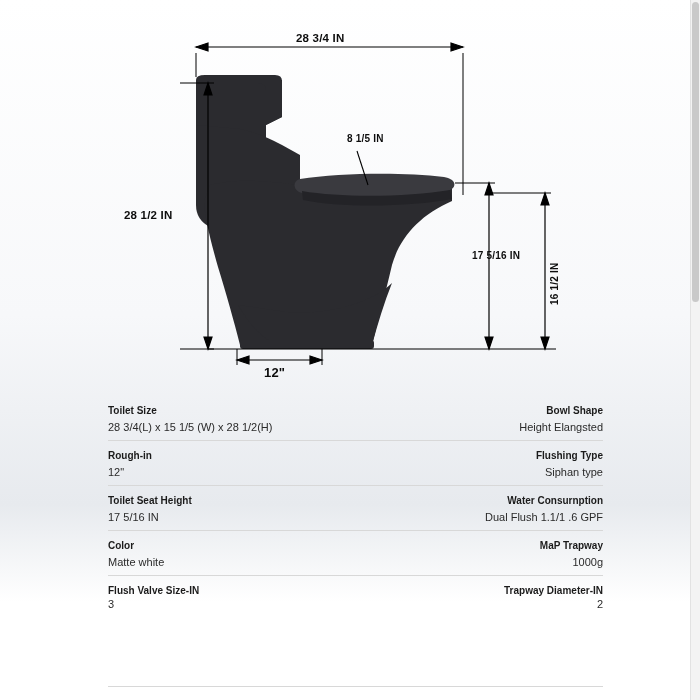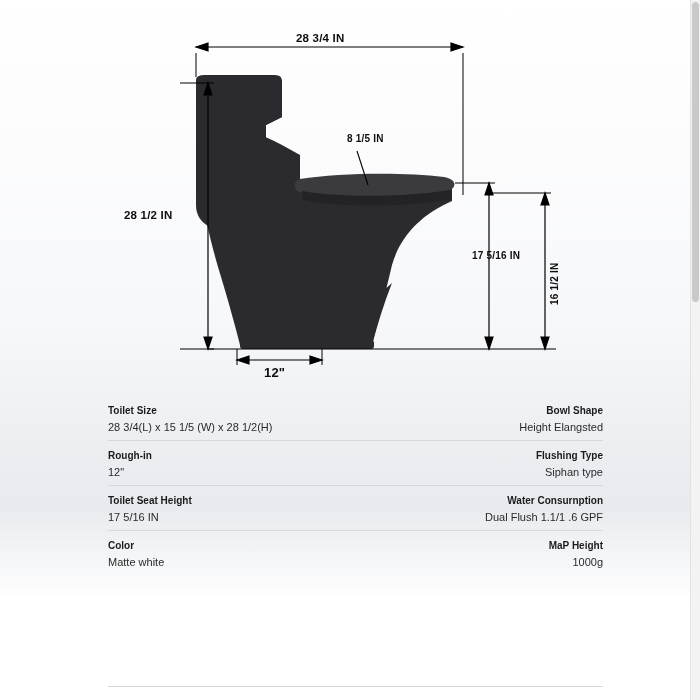--- a/index.html
+++ b/index.html
@@ -233,28 +233,38 @@
       </div>
       <div class="spec-line values">
         <span class="spec-value">17 5/16 IN</span>
         <span class="spec-value">Dual Flush 1.1/1 .6 GPF</span>
       </div>
     </div>
 
     <div class="spec-row">
       <div class="spec-line">
         <span class="spec-title">Color</span>
-        <span class="spec-title">MaP Height</span>
+        <span class="spec-title">MaP Trapway</span>
       </div>
       <div class="spec-line values">
         <span class="spec-value">Matte white</span>
         <span class="spec-value">1000g</span>
       </div>
     </div>
 
+    <div class="spec-row compact">
+      <div class="spec-line">
+        <span class="spec-title">Flush Valve Size-IN</span>
+        <span class="spec-title">Trapway Diameter-IN</span>
+      </div>
+      <div class="spec-line values">
+        <span class="spec-value">3</span>
+        <span class="spec-value">2</span>
+      </div>
+    </div>
   </div>
 
   <div class="bottom-rule"></div>
 
   <div class="scrollbar-track">
     <div class="scrollbar-thumb"></div>
   </div>
 
 </div>
 

